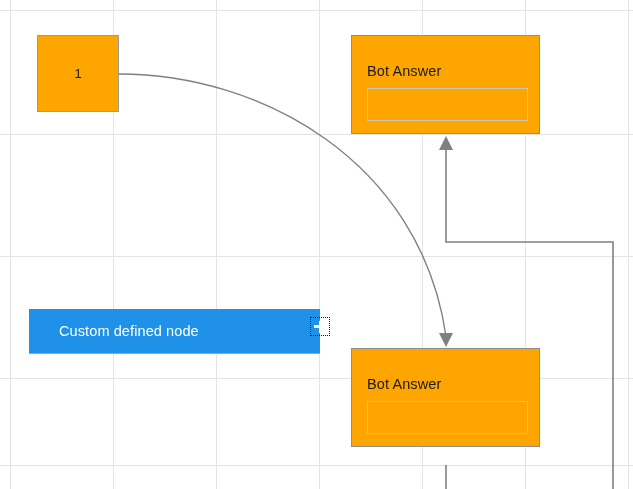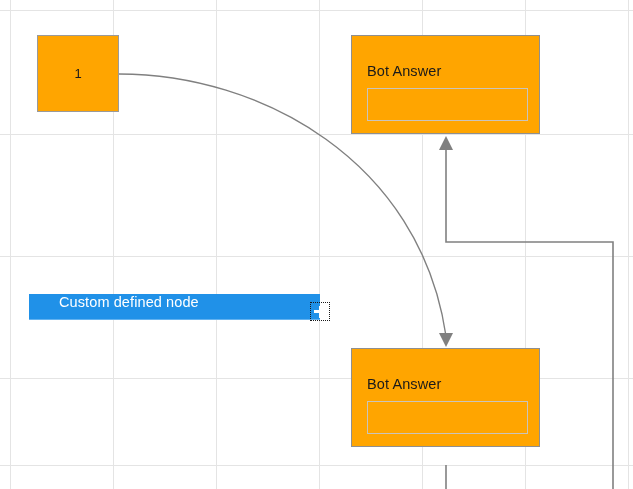--- a/index.html
+++ b/index.html
@@ -73,26 +73,27 @@
     width: 161px;
     height: 33px;
     top: 52px;
     border: 1px solid #c9c4bc;
     box-sizing: border-box;
     background: transparent;
   }
   .custom-node-bar {
     position: absolute;
     left: 29px;
-    top: 294px;
+    top: 309px;
     width: 291px;
-    height: 25px;
+    height: 44px;
     background: #2091E8;
     box-shadow: 0 1px 0 0 #62b2f0;
     display: flex;
+    align-items: center;
     box-sizing: border-box;
   }
   .custom-node-label {
     color: #ffffff;
     font-size: 14.5px;
     margin-left: 30px;
     letter-spacing: 0.1px;
     white-space: nowrap;
   }
   .plus-btn {

